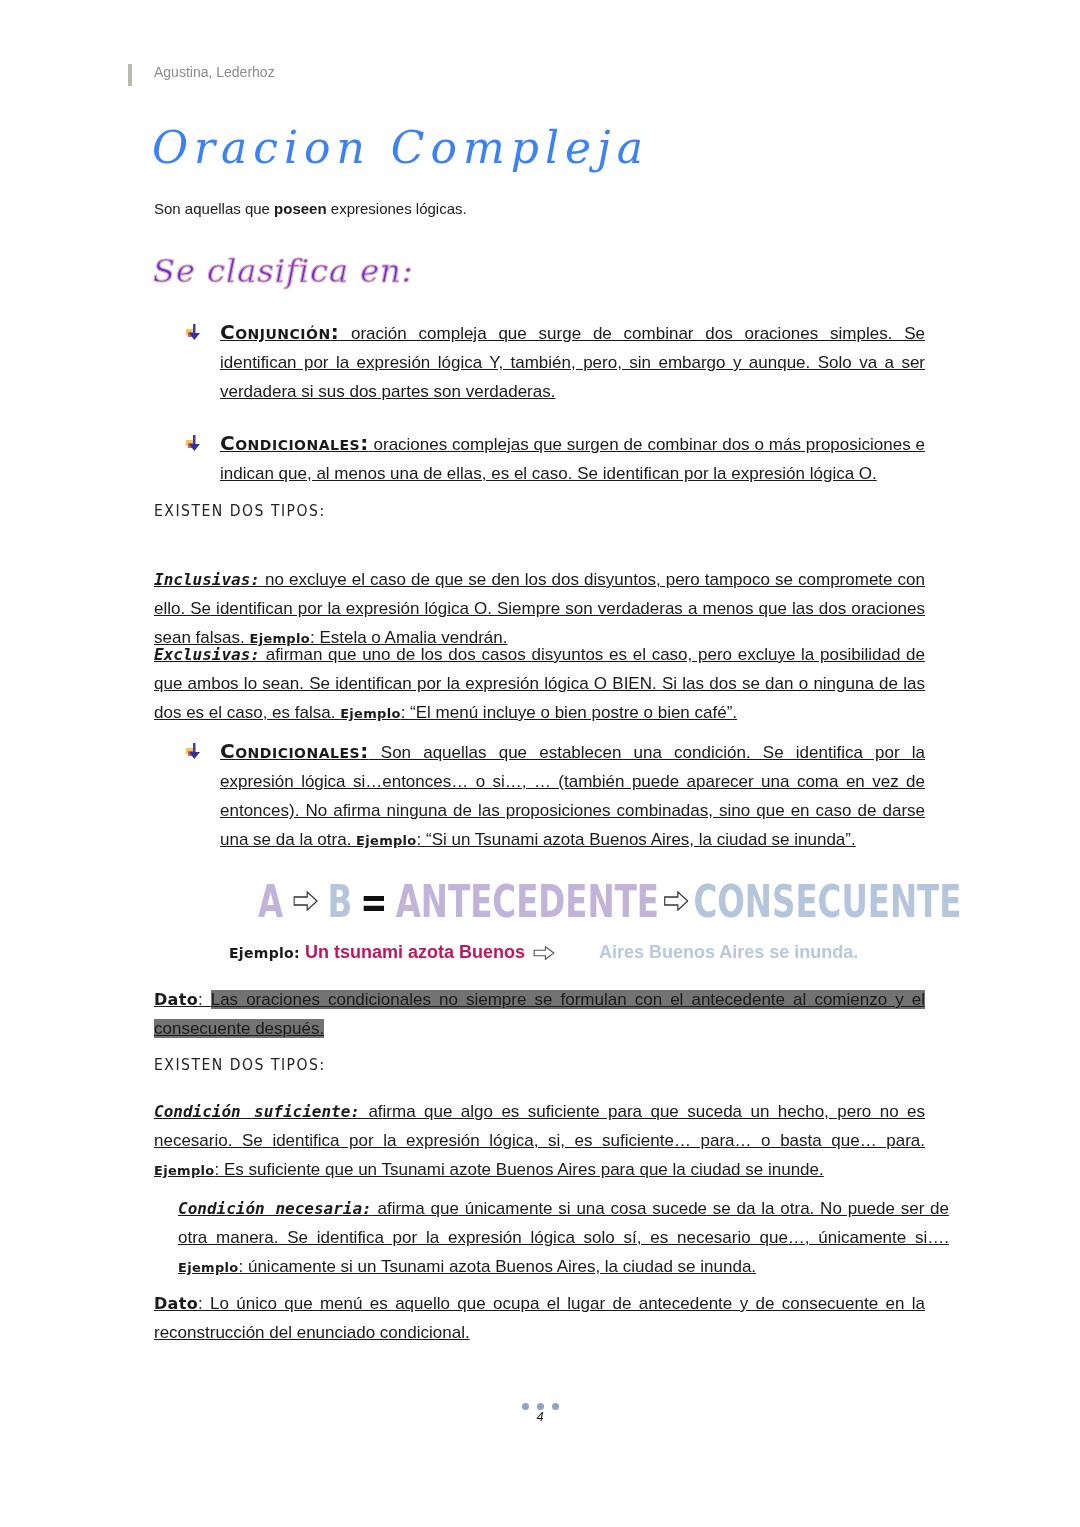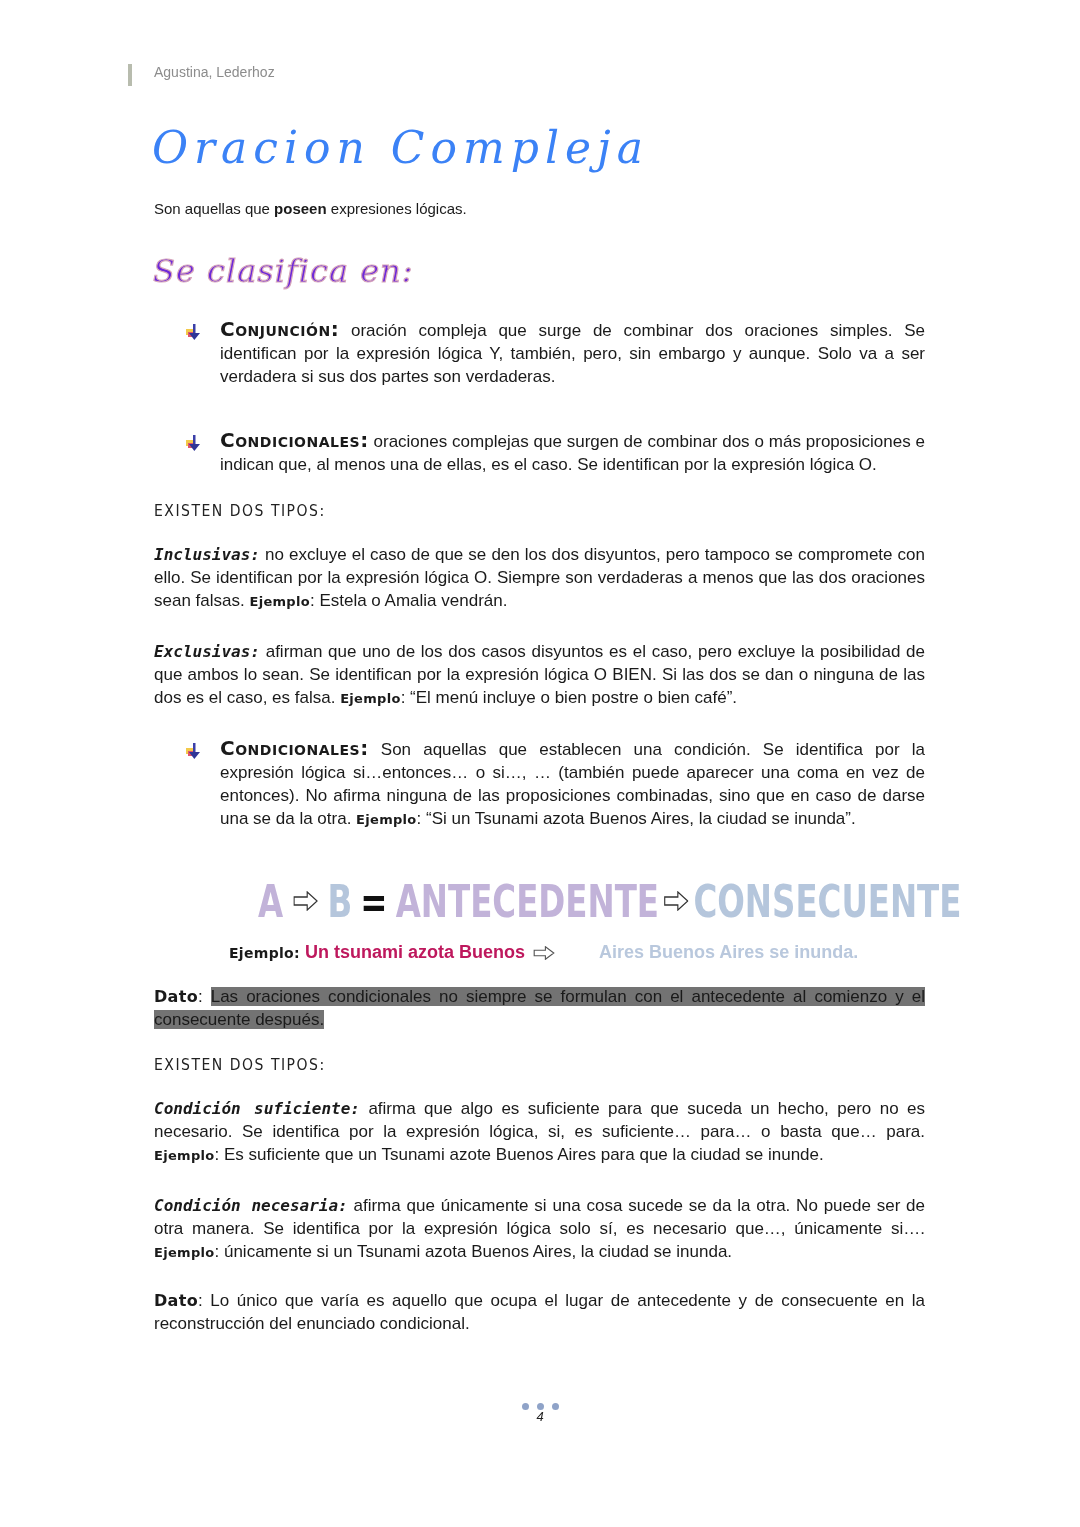--- a/index.html
+++ b/index.html
@@ -9,21 +9,21 @@
   .header-bar { width:4px; height:22px; background:#b8bcae; margin-right:22px; }
   .header-text { font-size:14px; color:#8c8c8c; }
 
   .title { position:absolute; left:152px; top:122px; font-family:"DejaVu Serif", serif;
            font-style:italic; font-size:44px; letter-spacing:6px; color:#3b82f6; font-weight:normal; }
   .intro { position:absolute; left:154px; top:200px; font-size:15px; }
   .subtitle { position:absolute; left:153px; top:252px; font-family:"DejaVu Serif", serif;
               font-style:italic; font-size:32px; color:#6d28d9;
               -webkit-text-stroke:1.2px #d7a7bb; letter-spacing:1px; }
 
-  .block { position:absolute; font-size:17px; line-height:23px; text-align:justify; }
+  .block { position:absolute; font-size:17px; line-height:29px; text-align:justify;text-decoration:underline; }
   .bullet-block { left:220px; width:705px; }
   .para { left:154px; width:771px; }
   .bullet-icon { position:absolute; left:-36px; top:4px; width:20px; height:20px; }
   .kw { font-family:"DejaVu Sans", sans-serif; font-weight:bold; font-size:20px; letter-spacing:0.5px;
         font-variant:small-caps; }
   .type-label { font-family:"DejaVu Sans Mono", monospace; font-weight:bold; font-style:italic; font-size:16px; }
   .ej { font-family:"DejaVu Sans", sans-serif; font-weight:bold; font-size:13px; letter-spacing:0.3px; }
   .section-cap { position:absolute; left:154px; font-family:"DejaVu Sans", sans-serif; font-size:14px;
                  letter-spacing:1.5px; color:#222; transform:scaleY(1.15); }
   .hl { background:#737373; }
@@ -73,21 +73,21 @@
     <rect x="2" y="7" width="7" height="6" fill="#f3c94a"></rect>
       <rect x="4" y="10" width="6" height="5" fill="#e0536a"></rect>
     <rect x="9" y="2" width="2.5" height="11" fill="#3b3fa8"></rect>
       <polygon points="5,11 16,11 10.3,18" fill="#2f3596"></polygon>
   </svg>
   <span class="kw">Condicionales:</span><span> oraciones complejas que surgen de combinar dos o más proposiciones e indican que, al menos una de ellas, es el caso. Se identifican por la expresión lógica O.</span>
 </div>
 
 <div class="section-cap" style="top:502px;">EXISTEN DOS TIPOS:</div>
 
-<div class="block para" style="top:543px;">
+<div class="block para" style="top:565px;">
   <span class="type-label">Inclusivas:</span><span> no excluye el caso de que se den los dos disyuntos, pero tampoco se compromete con ello. Se identifican por la expresión lógica O. Siempre son verdaderas a menos que las dos oraciones sean falsas. </span><span class="ej">Ejemplo</span><span>: Estela o Amalia vendrán.</span>
 </div>
 
 <div class="block para" style="top:640px;">
   <span class="type-label">Exclusivas:</span><span> afirman que uno de los dos casos disyuntos es el caso, pero excluye la posibilidad de que ambos lo sean. Se identifican por la expresión lógica O BIEN. Si las dos se dan o ninguna de las dos es el caso, es falsa. </span><span class="ej">Ejemplo</span><span>: “El menú incluye o bien postre o bien café”.</span>
 </div>
 
 <div class="block bullet-block" style="top:737px;">
   <svg class="bullet-icon" viewBox="0 0 20 20">
     <rect x="2" y="7" width="7" height="6" fill="#f3c94a"></rect>
@@ -123,26 +123,26 @@
 <div class="block para" style="top:985px;">
   <span class="ej" style="font-size:16px;">Dato</span><span>: </span><span class="hl">Las oraciones condicionales no siempre se formulan con el antecedente al comienzo y el consecuente después.</span>
 </div>
 
 <div class="section-cap" style="top:1056px;">EXISTEN DOS TIPOS:</div>
 
 <div class="block para" style="top:1097px;">
   <span class="type-label">Condición suficiente:</span><span> afirma que algo es suficiente para que suceda un hecho, pero no es necesario. Se identifica por la expresión lógica, si, es suficiente… para… o basta que… para. </span><span class="ej">Ejemplo</span><span>: Es suficiente que un Tsunami azote Buenos Aires para que la ciudad se inunde.</span>
 </div>
 
-<div class="block para" style="top:1194px;">
+<div class="block para" style="top:1194px;margin-left:24px;">
   <span class="type-label">Condición necesaria:</span><span> afirma que únicamente si una cosa sucede se da la otra. No puede ser de otra manera. Se identifica por la expresión lógica solo sí, es necesario que…, únicamente si…. </span><span class="ej">Ejemplo</span><span>: únicamente si un Tsunami azota Buenos Aires, la ciudad se inunda.</span>
 </div>
 
 <div class="block para" style="top:1289px;">
-  <span class="ej" style="font-size:16px;">Dato</span><span>: Lo único que varía es aquello que ocupa el lugar de antecedente y de consecuente en la reconstrucción del enunciado condicional.</span>
+  <span class="ej" style="font-size:16px;">Dato</span><span>: Lo único que menú es aquello que ocupa el lugar de antecedente y de consecuente en la reconstrucción del enunciado condicional.</span>
 </div>
 
 <div class="footer">
   <div class="dots">
     <div class="dot"></div>
     <div class="dot"></div>
     <div class="dot"></div>
   </div>
   <div class="pagenum">4</div>
 </div>

